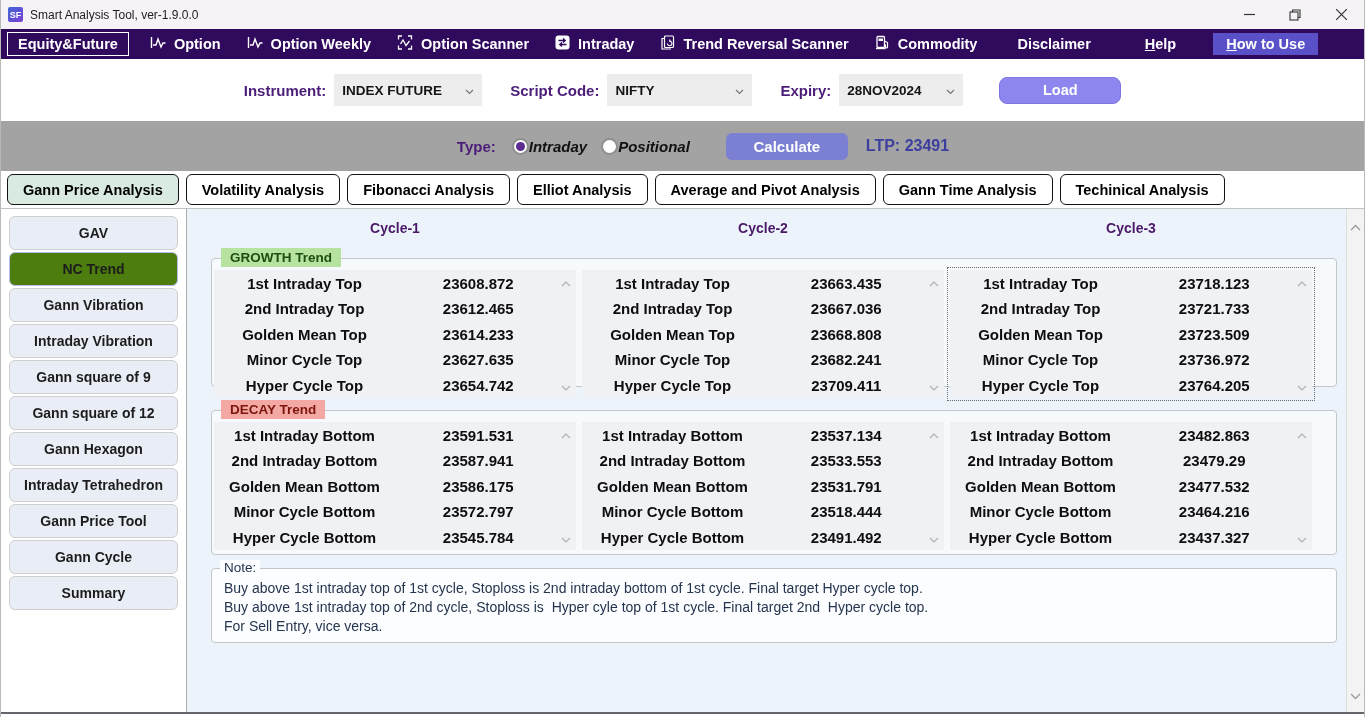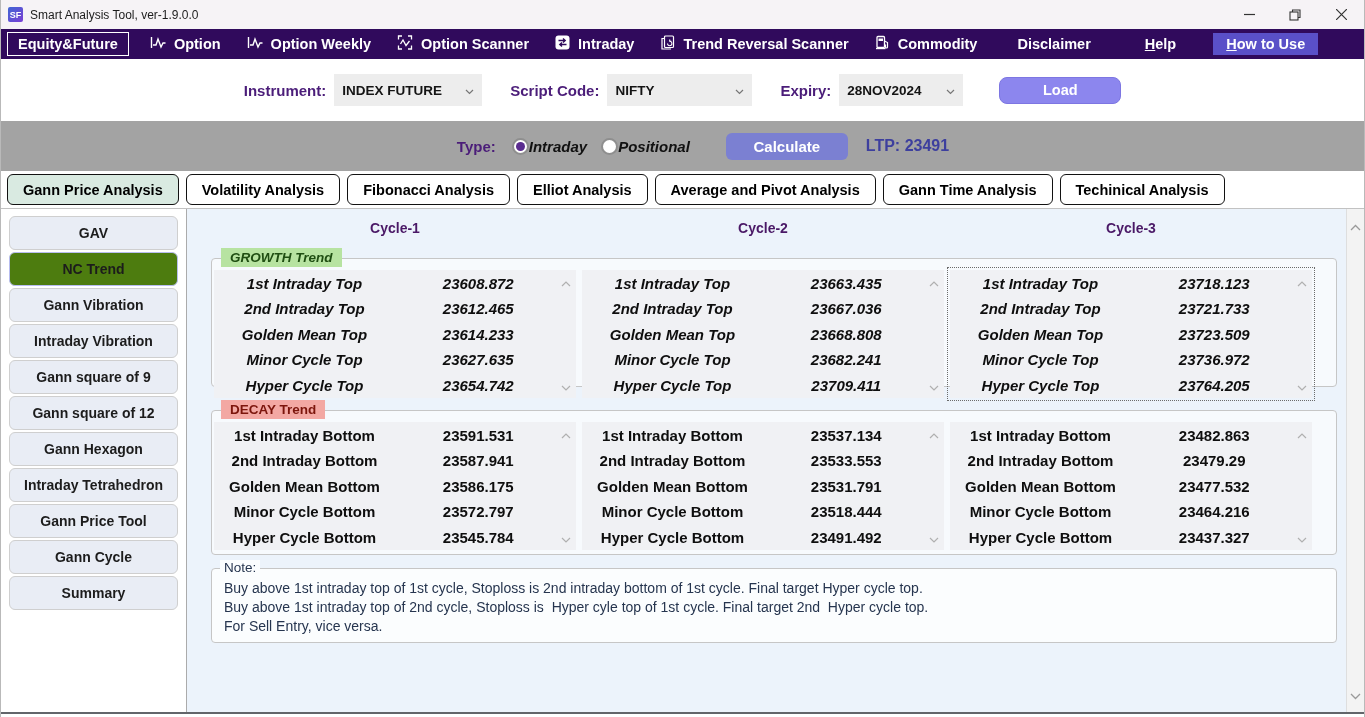--- a/index.html
+++ b/index.html
@@ -55,21 +55,21 @@
   .side-btn { height:34px; margin:0 8px 2px 8px; background:#e9edf5; border:1px solid #cfcfcf; border-radius:6px;
               display:flex; align-items:center; justify-content:center; font-size:14px; font-weight:600; color:#1c1c1c; }
   .side-btn.selected { background:#4d7c0f; border-color:#b8bdf0; }
 
   .main { flex:1; background:#ecf3fb; position:relative; overflow:hidden; }
   .cycle-headers { display:flex; gap:6px; padding:11px 0 0 27px; height:40px; }
   .cycle-header { width:362px; text-align:center; color:#4a1866; font-size:14px; font-weight:700; }
 
   .groupbox { position:relative; margin-left:24px; width:1126px; border:1px solid #c6c6c6; border-radius:4px;
               background:#f7fafd; }
-  .gb-growth { margin-top:9px; height:129px;font-style:italic; }
+  .gb-growth { margin-top:9px; height:129px; }
   .gb-decay  { margin-top:23px; height:145px; }
   .chip { position:absolute; top:-11px; left:9px; padding:2px 9px; font-size:13.5px; font-weight:700; }
   .chip-growth { background:#b7e3a1; color:#1f4e12; }
   .chip-decay  { background:#f3a8a3; color:#7c150c; }
   .lists { display:flex; gap:6px; padding:11px 0 0 2px; }
   .cycle-list { width:362px; height:128px; background:#f0f1f4; position:relative; display:flex;
                 flex-direction:column; justify-content:space-evenly; }
   .cycle-list.focused { outline:1px dotted #6b6b6b; outline-offset:2px; }
   .row { display:flex; align-items:center; height:25px; }
   .row-label { width:50%; text-align:center; font-size:15px; font-weight:600; color:#0e0e0e; }

